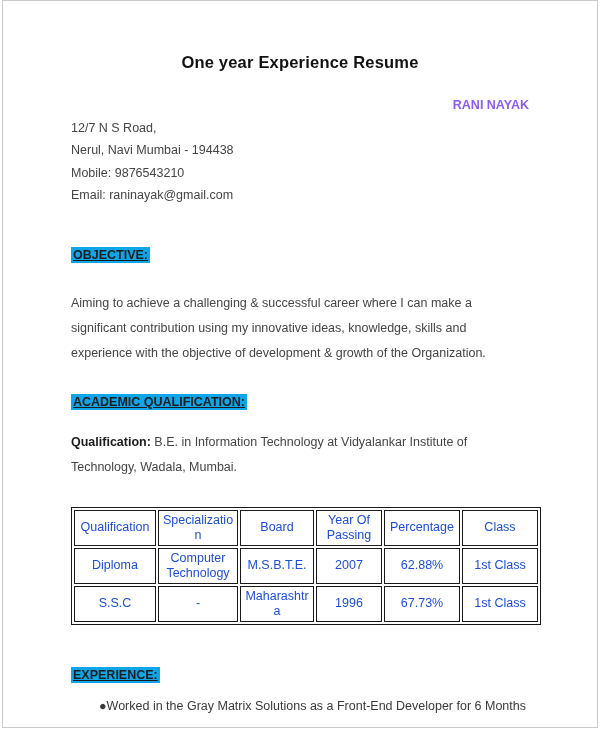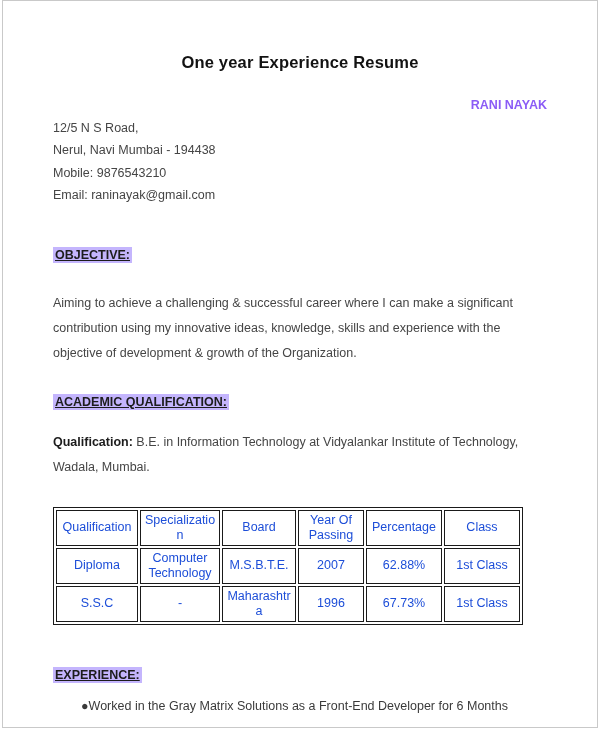--- a/index.html
+++ b/index.html
@@ -9,36 +9,36 @@
     font-family: "Liberation Sans", sans-serif;
     color: #3d3d3d;
     position: relative;
     overflow: hidden;
   }
   .page-frame {
     position: absolute;
     left: 2px; top: 0px; right: 2px; bottom: 2px;
     border: 1px solid #c9c9c9;
     background: #ffffff;
-    padding: 0 50px;
+    padding: 0 68px;
   }
   .doc-title {
     margin-top: 52px;
     text-align: center;
     font-size: 16.5px;
     font-weight: bold;
     color: #121212;
     letter-spacing: 0.2px;
   }
   .contact { margin-top: 22px; font-size: 12.5px; }
   .contact .line { line-height: 22.5px; color: #454545; }
   .contact .name { font-weight: bold; color: #8b5cf6; text-align: right; }
   .section-heading {
     display: inline-block;
-    background: #c4b5fd;
+    background: #0ea5e9;
     color: #1c1c1c;
     font-weight: bold;
     text-decoration: underline;
     font-size: 12.5px;
     padding: 1px 2px;
   }
   .objective-heading-wrap { margin-top: 38px; }
   .body-par {
     margin-top: 28px;
     font-size: 12.5px;
@@ -84,21 +84,21 @@
 </style>
 </head>
 <body>
 
 <div class="page-frame">
 
   <div class="doc-title">One year Experience Resume</div>
 
   <div class="contact">
     <div class="line name">RANI NAYAK</div>
-    <div class="line">12/5 N S Road,</div>
+    <div class="line">12/7 N S Road,</div>
     <div class="line">Nerul, Navi Mumbai - 194438</div>
     <div class="line">Mobile: 9876543210</div>
     <div class="line">Email: raninayak@gmail.com</div>
   </div>
 
   <div class="objective-heading-wrap">
     <span class="section-heading">OBJECTIVE:</span>
   </div>
   <p class="body-par">Aiming to achieve a challenging &amp; successful career where I can make a significant contribution using my innovative ideas, knowledge, skills and experience with the objective of development &amp; growth of the Organization.</p>
 

